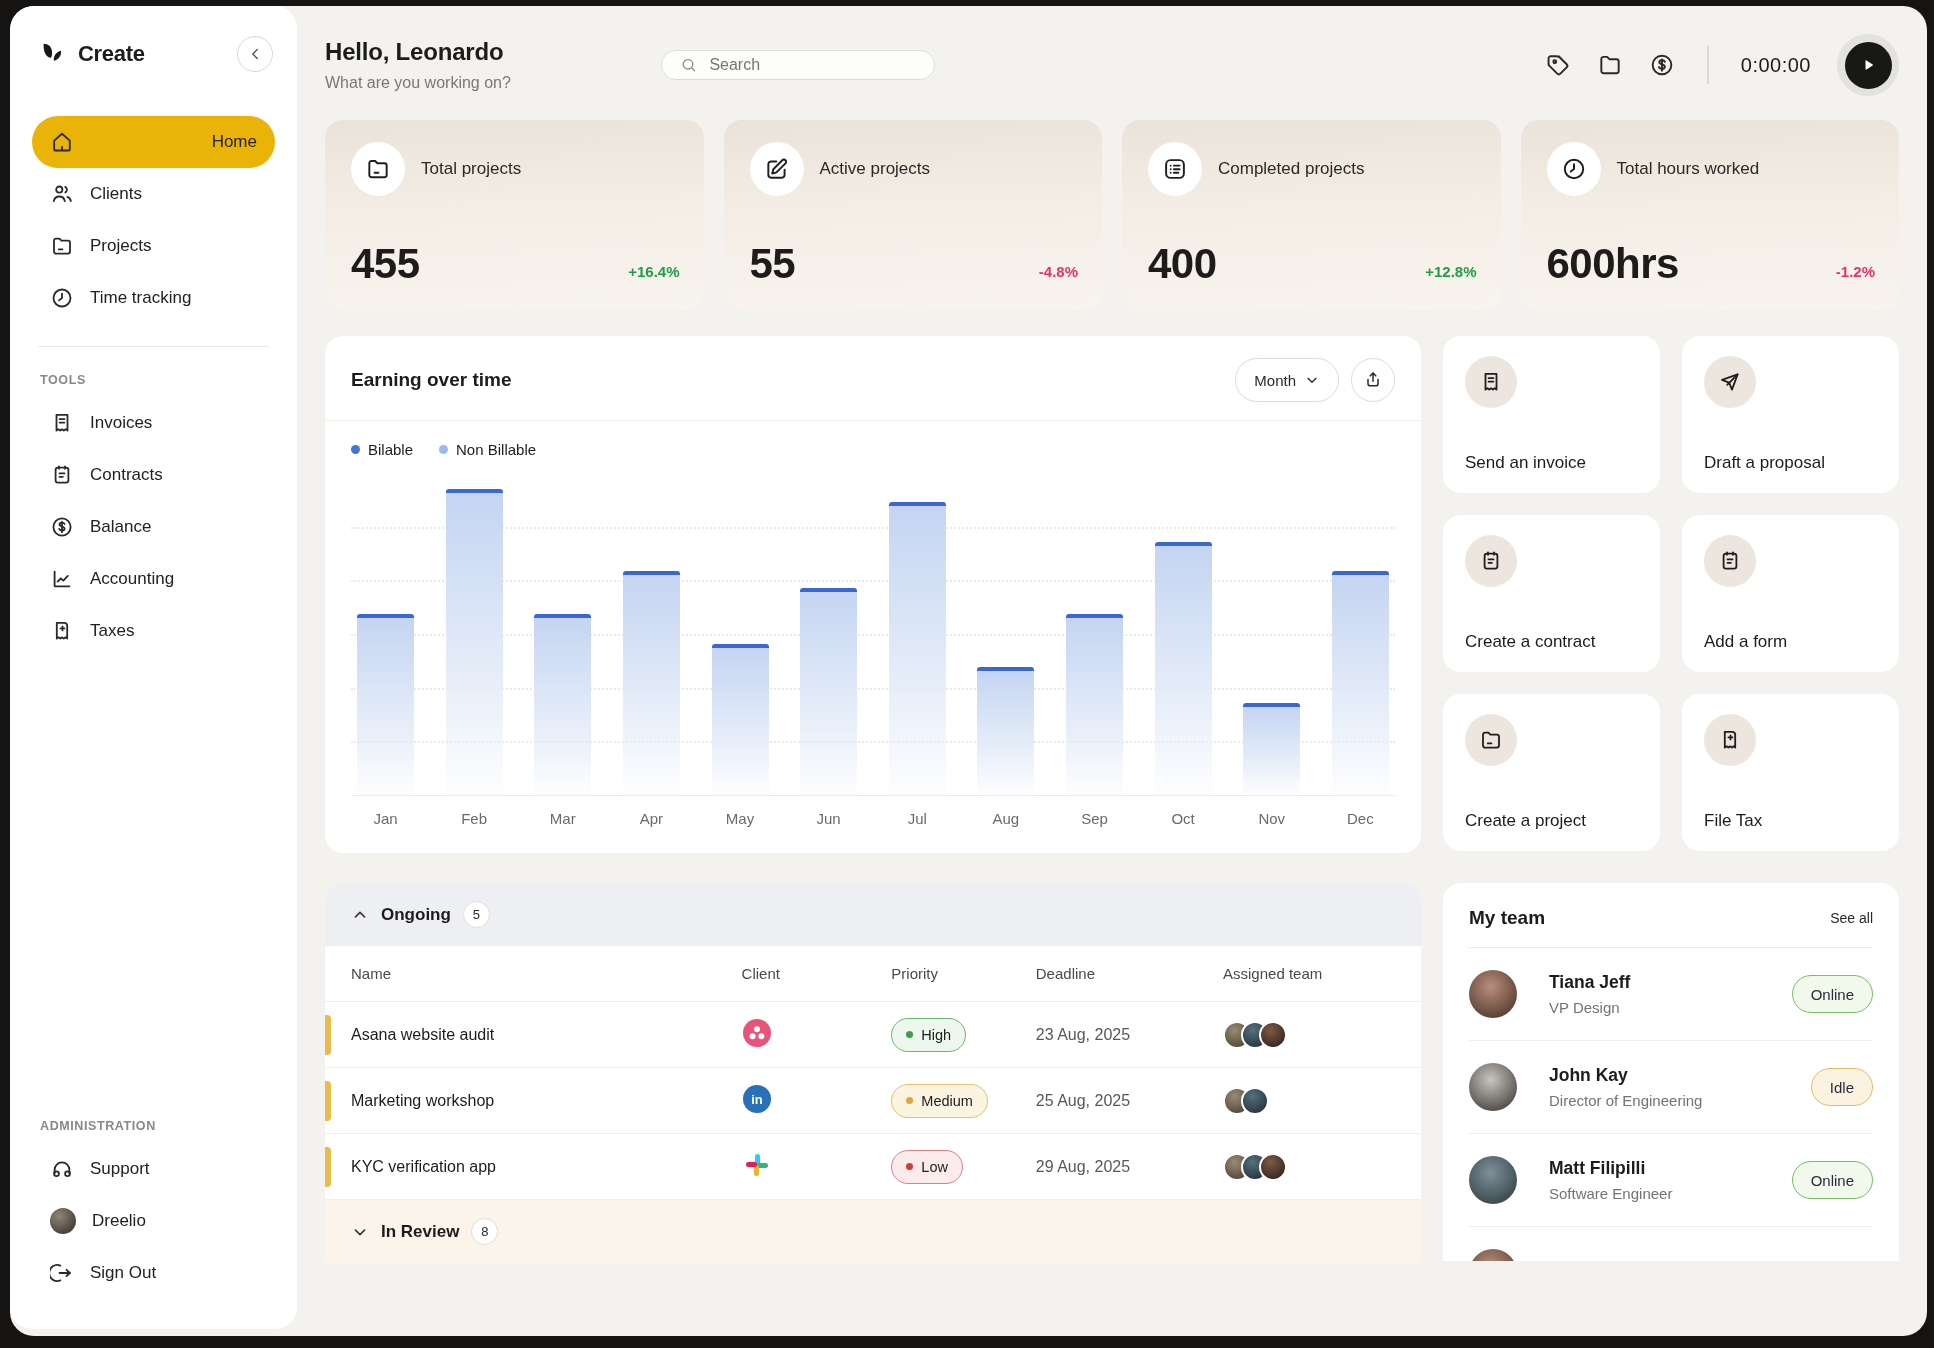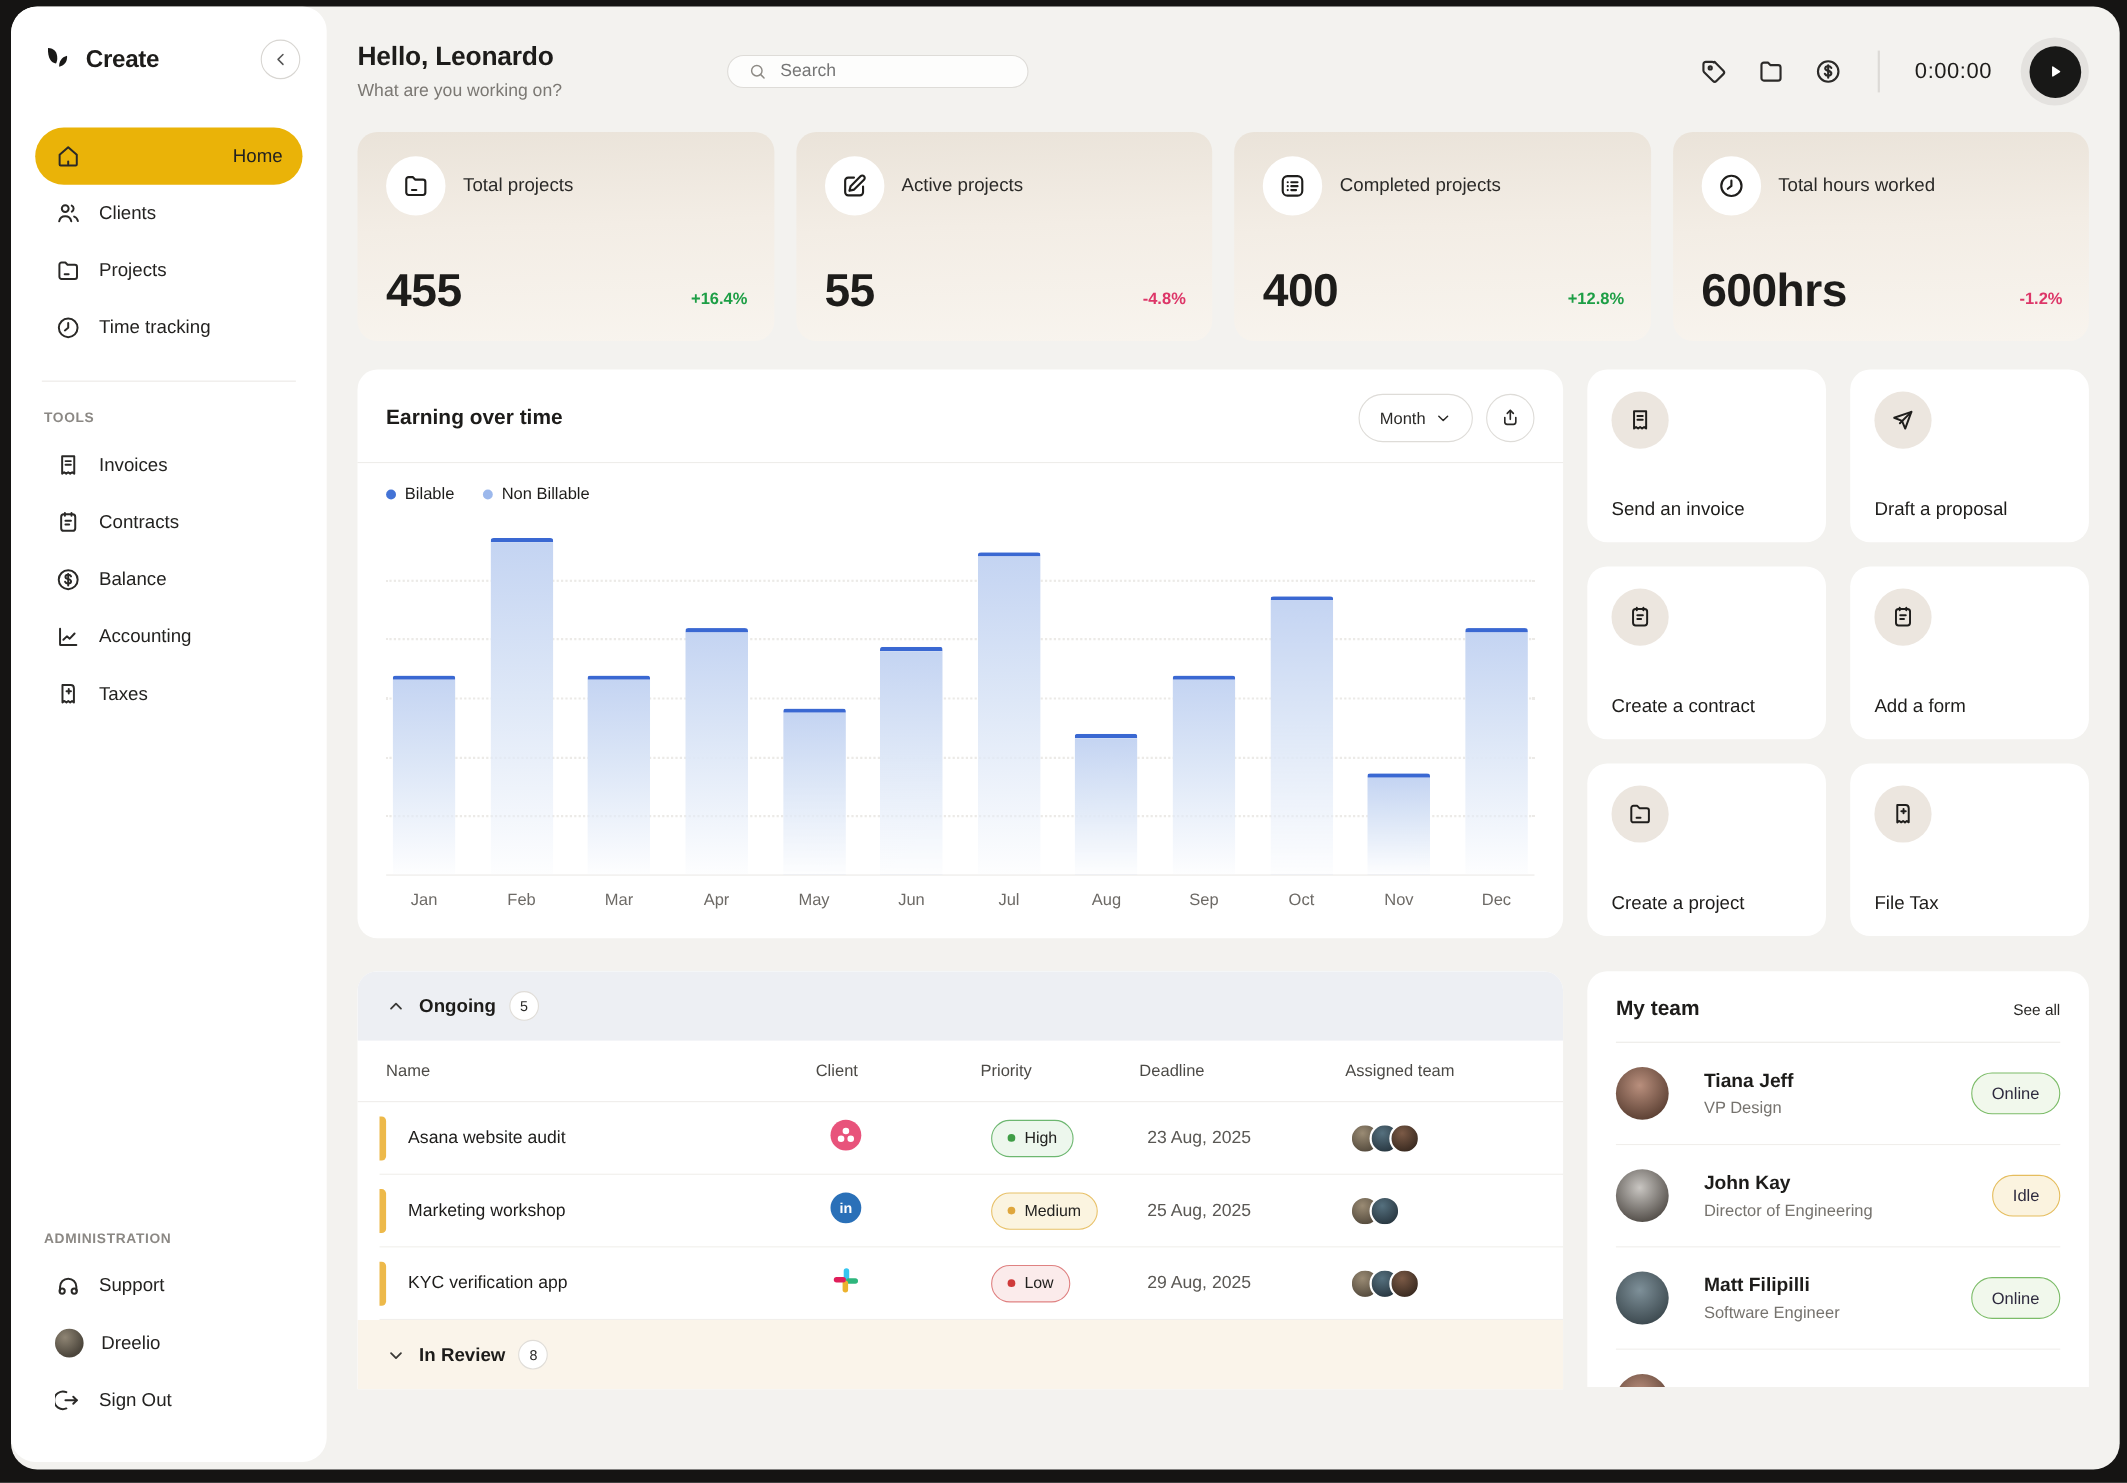--- a/index.html
+++ b/index.html
@@ -76,21 +76,21 @@
   
   .bottom { display:grid; grid-template-columns:1fr 456px; gap:22px; margin-top:30px; }
   .ongoing-card { background:#fff; border-radius:18px 18px 0 0; overflow:hidden; }
   .group-head { display:flex; align-items:center; gap:12px; padding:18px 26px; background:#edeff3; cursor:pointer; }
   .group-head.review { background:#faf4ea; }
   .group-title { font-size:17px; font-weight:bold; }
   .count-badge { min-width:27px; height:27px; border-radius:14px; background:#fff; border:1.5px solid #e0ddd8; display:flex; align-items:center; justify-content:center; font-size:13px; color:#2a2927; padding:0 6px; }
   .chev { color:#3a3936; }
   .thead,.trow { display:grid; grid-template-columns:36.5% 14% 13.5% 17.5% 1fr; align-items:center; padding:0 0 0 26px; }
   .thead { height:56px; color:#4c4a46; font-size:15px; border-bottom:1.5px solid #efedea; }
-  .trow { height:66px; border-bottom:1.5px solid #f1efec; position:relative; cursor:pointer;margin-left:20px; }
+  .trow { height:66px; border-bottom:1.5px solid #f1efec; position:relative; cursor:pointer; }
   .row-accent { position:absolute; left:0; top:13px; width:6px; height:40px; border-radius:0 4px 4px 0; background:#edb94a; }
   .cell-name { font-size:16px; color:#1d1c1a; }
   .cell-deadline { font-size:16px; color:#5a5854; }
   .logo-chip { width:30px; height:30px; }
   .pill { display:inline-flex; align-items:center; gap:8px; height:34px; padding:0 14px; border-radius:17px; font-size:14.5px; color:#22211f; border:1.5px solid; width:max-content; }
   .pill .dot { width:7px; height:7px; border-radius:50%; }
   .pill.p-high { background:#edf7ed; border-color:#6db770; } .pill.p-high .dot { background:#3f9d46; }
   .pill.p-medium { background:#fbf4e0; border-color:#e8c169; } .pill.p-medium .dot { background:#dfa63c; }
   .pill.p-low { background:#fbebeb; border-color:#df8181; } .pill.p-low .dot { background:#cf3a3a; }
   .avatars { display:flex; }

